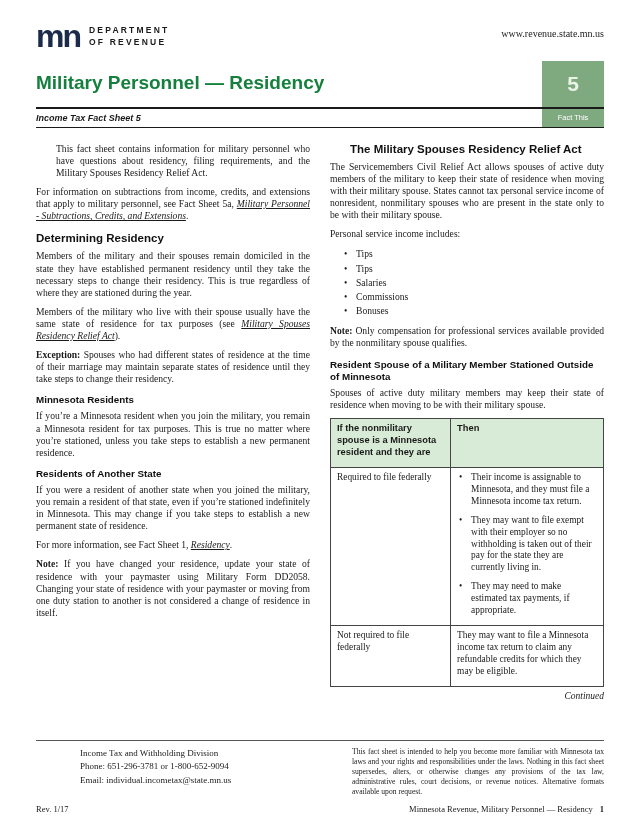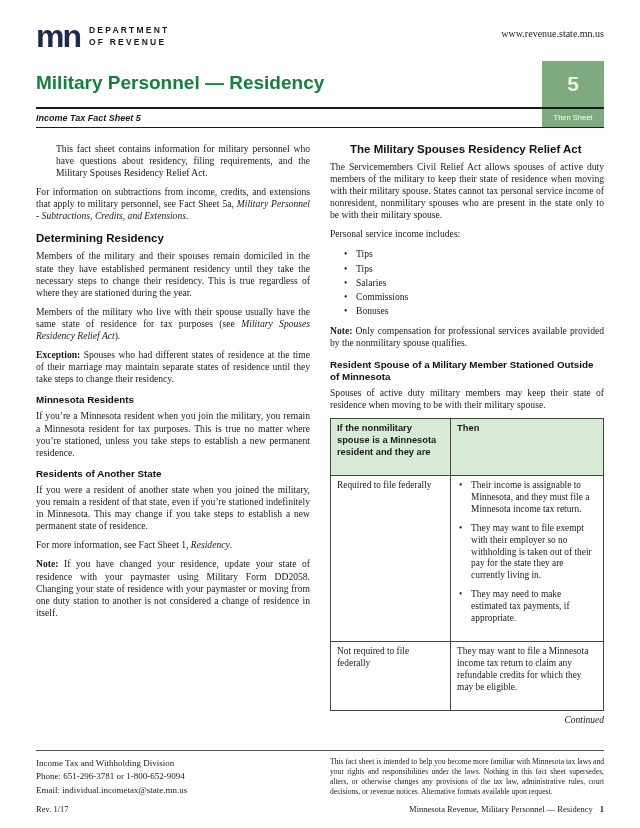--- a/index.html
+++ b/index.html
@@ -62,47 +62,47 @@
   .section{
     font-family:"Liberation Sans",sans-serif;font-weight:bold;font-size:11.5px;
     color:#111;margin:10px 0 5px 0;line-height:1.15;
   }
   .col > .section:first-child, .col > .para:first-child{margin-top:0;margin-left:20px;}
   .subsection{
     font-family:"Liberation Sans",sans-serif;font-weight:bold;font-size:9.8px;
     color:#111;margin:9px 0 4px 0;line-height:1.25;
   }
   .bold{font-weight:bold;}
-  .italic{font-style:italic;}
+  .italic{font-style:italic;text-decoration:underline;}
 
   ul.income-list{list-style:none;margin:1px 0 7px 14px;padding:0;}
   ul.income-list li{font-size:9.6px;line-height:1.48;position:relative;padding-left:12px;}
   ul.income-list li::before{content:"\2022";position:absolute;left:0;}
 
   
   table.decision{width:100%;border-collapse:collapse;margin-top:3px;}
   .decision th,.decision td{
-    border:1px solid #444;padding:4px 6px 16px 6px;vertical-align:top;text-align:left;
+    border:1px solid #444;padding:4px 6px 8px 6px;vertical-align:top;text-align:left;
   }
   .decision th{
     background:var(--table-header-bg);
     font-family:"Liberation Sans",sans-serif;font-weight:bold;font-size:9.3px;line-height:1.28;
   }
   .decision th.col-condition{width:44%;}
   .decision td{font-size:9.4px;line-height:1.27;}
   ul.cell-list{list-style:none;margin:0;padding:0;}
   ul.cell-list li{position:relative;padding-left:14px;margin:0 0 7px 0;}
   ul.cell-list li:last-child{margin-bottom:0;}
   ul.cell-list li::before{content:"\2022";position:absolute;left:2px;}
   .continued{font-style:italic;text-align:right;font-size:9.5px;margin-top:4px;}
 
   
   .footer{position:absolute;left:36px;right:36px;bottom:14px;}
   .footer-cols{border-top:1px solid #555;padding-top:6px;display:flex;gap:20px;}
-  .footer-left{flex:1;font-size:9px;line-height:1.5;}
+  .footer-left{flex:1;font-size:9px;line-height:1.5;margin-left:44px;}
   .footer-right{flex:1;font-size:7.6px;line-height:1.32;text-align:justify;}
   .footer-bottom{margin-top:7px;display:flex;justify-content:space-between;align-items:baseline;font-size:8.5px;}
   .page-num{font-weight:bold;margin-left:7px;}
 </style>
 </head>
 <body>
 
 <div class="page">
 
   <div class="top-row">
@@ -116,21 +116,21 @@
     <div class="website">www.revenue.state.mn.us</div>
   </div>
 
   <div class="title-row">
     <h1 class="page-title">Military Personnel — Residency</h1>
     <div class="number-badge">5</div>
   </div>
 
   <div class="factsheet-row">
     <span class="factsheet-label">Income Tax Fact Sheet 5</span>
-    <span class="factsheet-tab">Then Sheet</span>
+    <span class="factsheet-tab">Fact This</span>
   </div>
 
   <div class="body-cols">
 
     <div class="col">
       <p class="para">This fact sheet contains information for military personnel who have questions about residency, filing requirements, and the Military Spouses Residency Relief Act.</p>
       <p class="para"><span>For information on subtractions from income, credits, and extensions that apply to military personnel, see Fact Sheet 5a, </span><span class="italic">Military Personnel - Subtractions, Credits, and Extensions</span><span>.</span></p>
 
       <h2 class="section">Determining Residency</h2>
       <p class="para">Members of the military and their spouses remain domiciled in the state they have established permanent residency until they take the necessary steps to change their residency. This is true regardless of where they are stationed during the year.</p>

